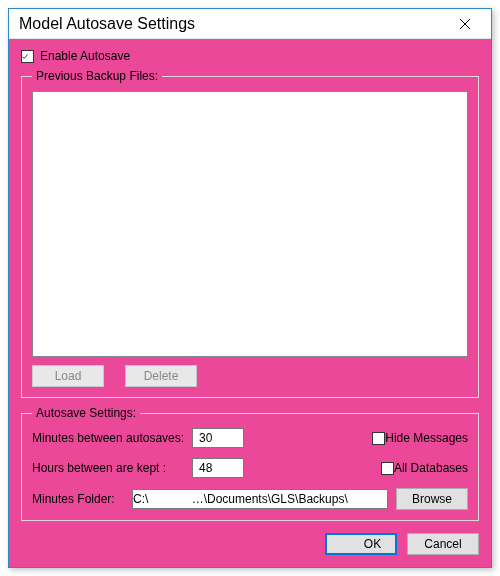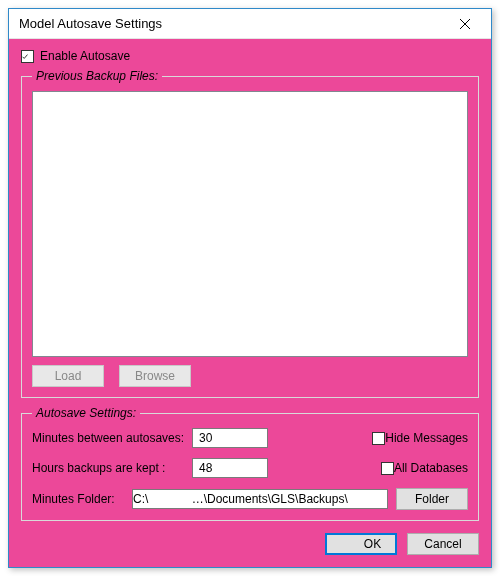--- a/index.html
+++ b/index.html
@@ -22,21 +22,21 @@
   }
   .titlebar {
     height: 30px;
     display: flex;
     align-items: center;
     justify-content: space-between;
     padding: 0 8px 0 10px;
     background: #fff;
     border-bottom: 1px solid #e5e5e5;
   }
-  .titlebar .title { font-size: 13px; }
+  .titlebar .title { font-size: 16px; }
   .close-btn {
     width: 36px;
     height: 24px;
     display: flex;
     align-items: center;
     justify-content: center;
     cursor: pointer;
   }
   .close-btn svg { width: 10px; height: 10px; }
   .client {
@@ -72,33 +72,32 @@
   .chk.checked svg { display: block; }
 
   fieldset {
     border: 1px solid #d9d9d9;
     margin: 0 0 8px 0;
     padding: 8px 10px 10px 10px;
   }
   legend {
     padding: 0 4px;
     font-size: 12px;
-    font-style: italic;
   }
   .backup-fieldset { flex: 1; display: flex; flex-direction: column; }
   .listbox {
     flex: 1;
     background: #fff;
     border: 1px solid #828790;
     min-height: 230px;
   }
   .btn-row {
     margin-top: 8px;
     display: flex;
-    gap: 15px;
+    gap: 21px;
   }
   button.win {
     font: inherit;
     height: 22px;
     min-width: 72px;
     padding: 0 10px;
     background: #e1e1e1;
     border: 1px solid #adadad;
     cursor: pointer;
   }
@@ -116,21 +115,21 @@
     padding-left: 33px;
   }
   .settings-fieldset .row {
     display: flex;
     align-items: center;
     margin-bottom: 10px;
   }
   .settings-fieldset .row:last-child { margin-bottom: 0; }
   .lbl-col { width: 160px; }
   .num-input {
-    width: 76px;
+    width: 52px;
     height: 20px;
     border: 1px solid #7a7a7a;
     background: #fff;
     padding: 0 6px;
     font: inherit;
   }
   .right-chk {
     margin-left: auto;
     display: flex;
     align-items: center;
@@ -177,53 +176,53 @@
         </svg>
       </span>
       <span>Enable Autosave</span>
     </div>
 
     <fieldset class="backup-fieldset">
       <legend>Previous Backup Files:</legend>
       <div class="listbox"></div>
       <div class="btn-row">
         <button class="win" disabled="">Load</button>
-        <button class="win" disabled="">Browse</button>
+        <button class="win" disabled="">Delete</button>
       </div>
     </fieldset>
 
     <fieldset class="settings-fieldset">
       <legend>Autosave Settings:</legend>
 
       <div class="row">
         <span class="lbl-col">Minutes between autosaves:</span>
         <input class="num-input" value="30" style="">
         <div class="right-chk">
           <span class="chk">
             
           </span>
           <span>Hide Messages</span>
         </div>
       </div>
 
       <div class="row">
-        <span class="lbl-col">Hours backups are kept :</span>
+        <span class="lbl-col">Hours between are kept :</span>
         <input class="num-input" value="48" style="">
         <div class="right-chk">
           <span class="chk">
             
           </span>
           <span>All Databases</span>
         </div>
       </div>
 
       <div class="row folder-row">
         <span class="lbl-col">Minutes Folder:</span>
         <input class="folder-input" value="C:\             …\Documents\GLS\Backups\" style="">
-        <button class="win">Folder</button>
+        <button class="win">Browse</button>
       </div>
 
     </fieldset>
 
     <div class="dialog-buttons">
       <button class="win default">OK</button>
       <button class="win">Cancel</button>
     </div>
 
   </div>

